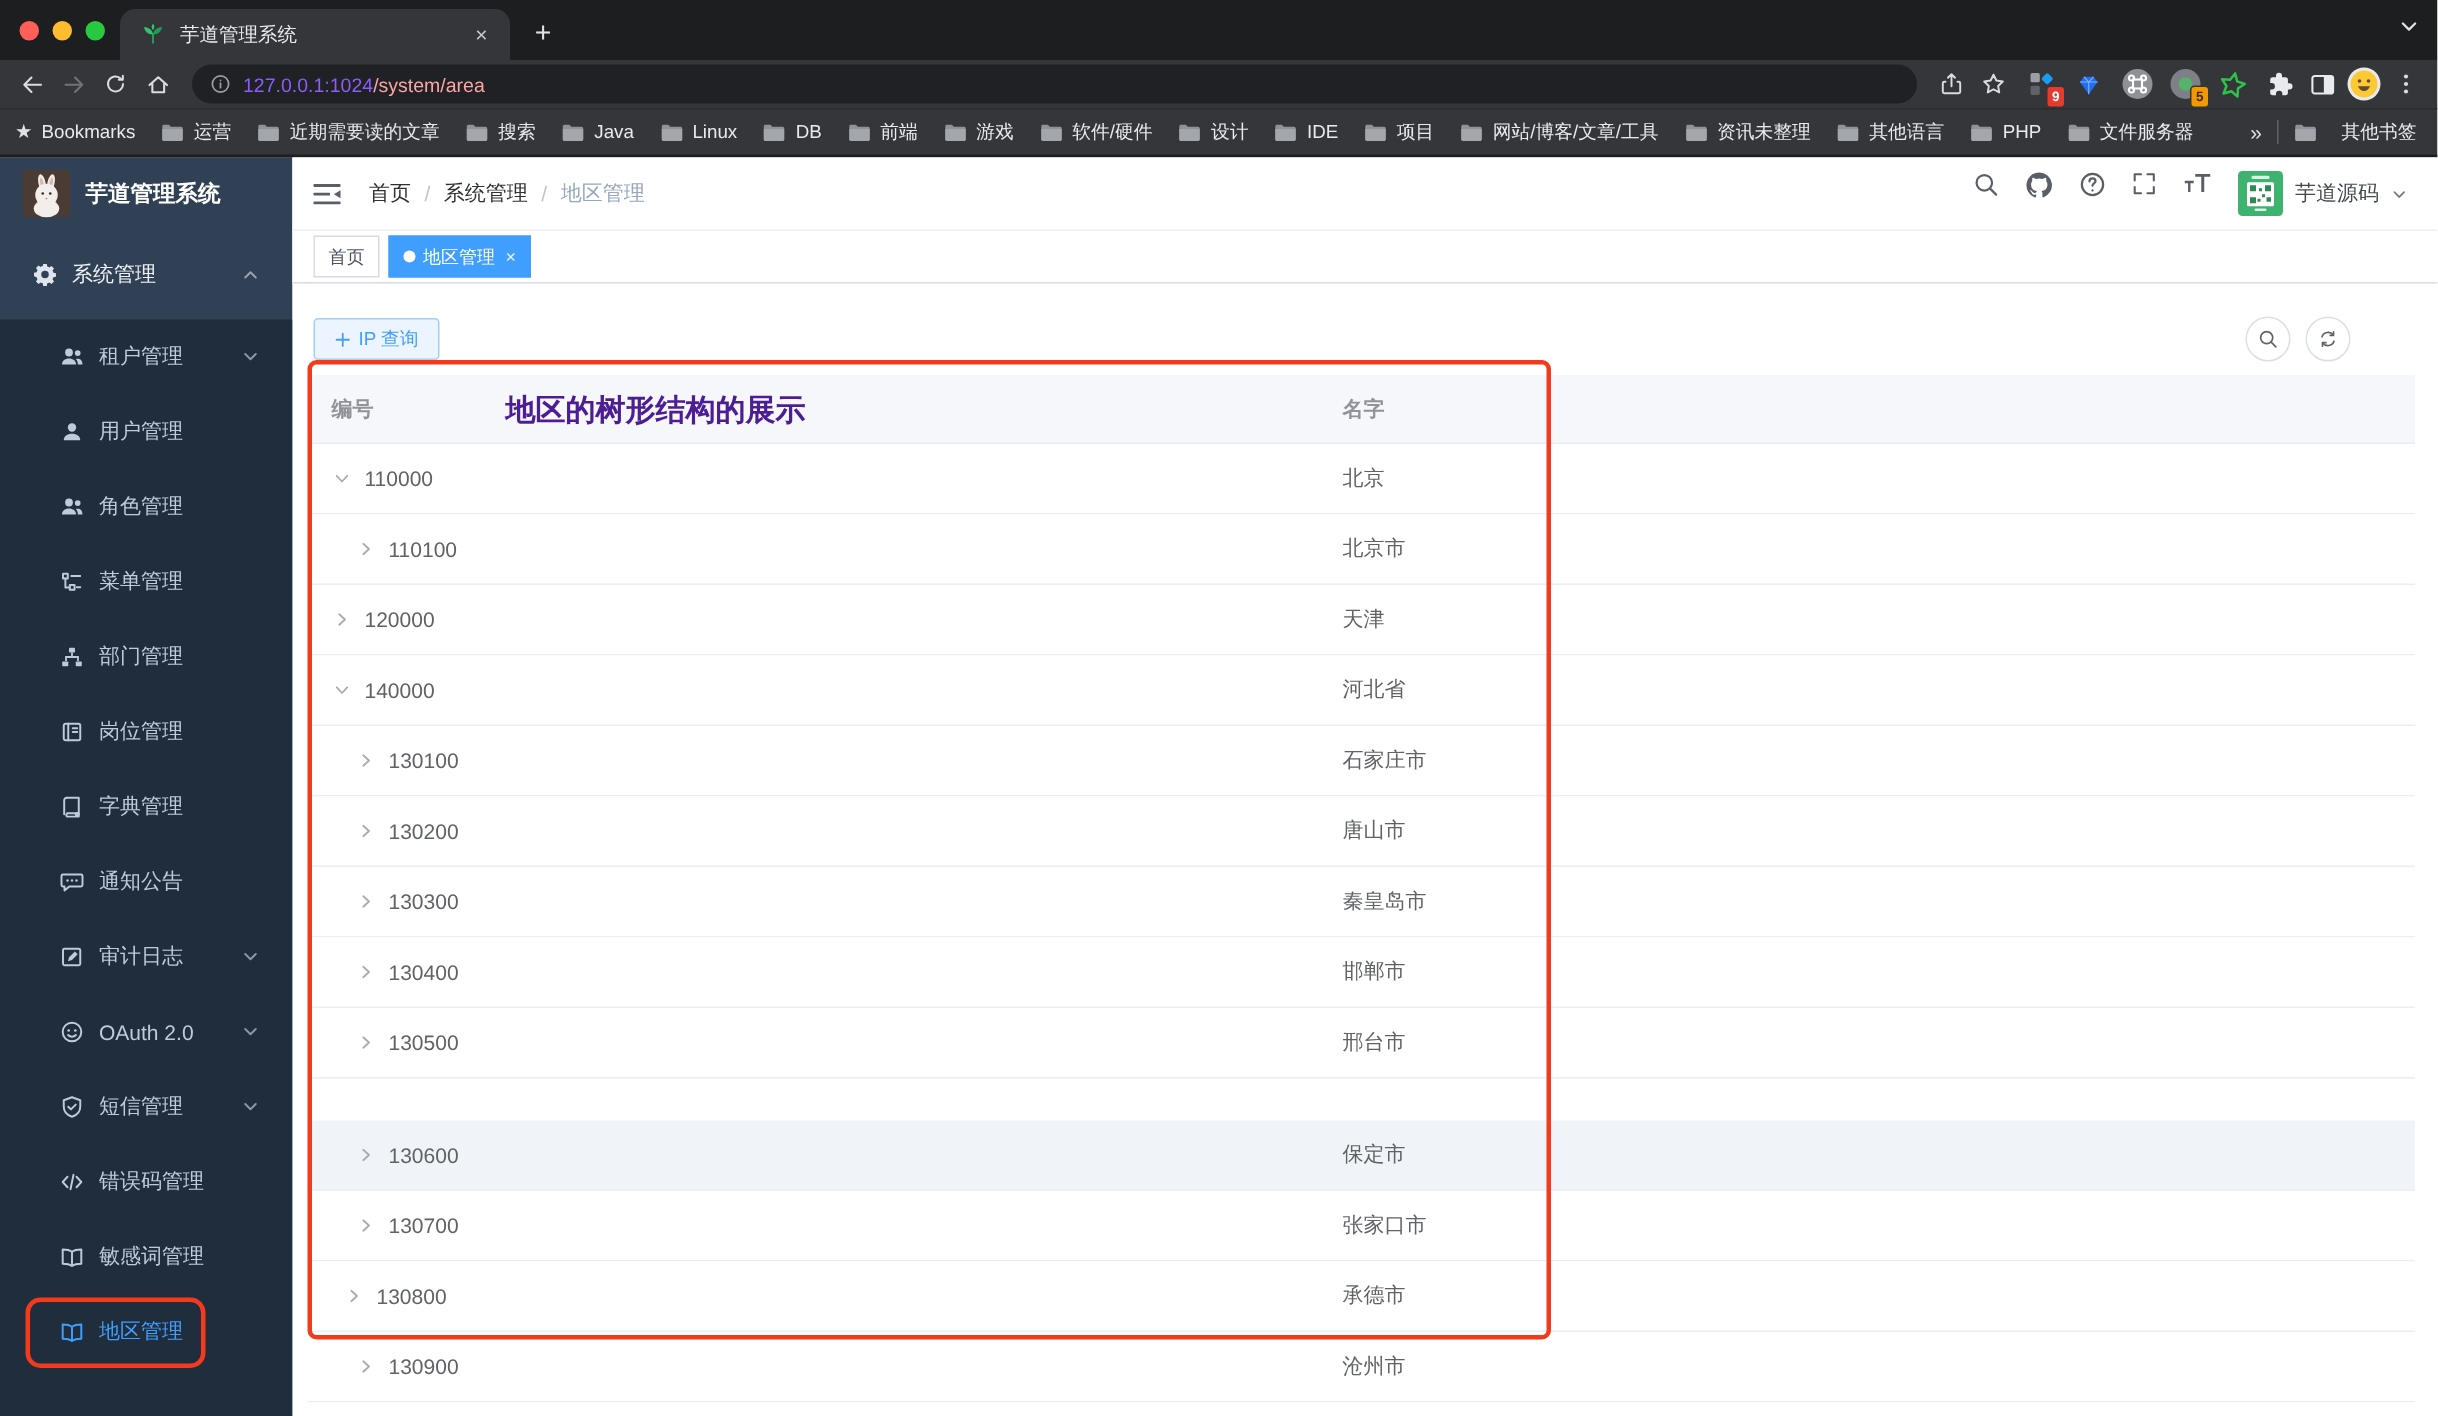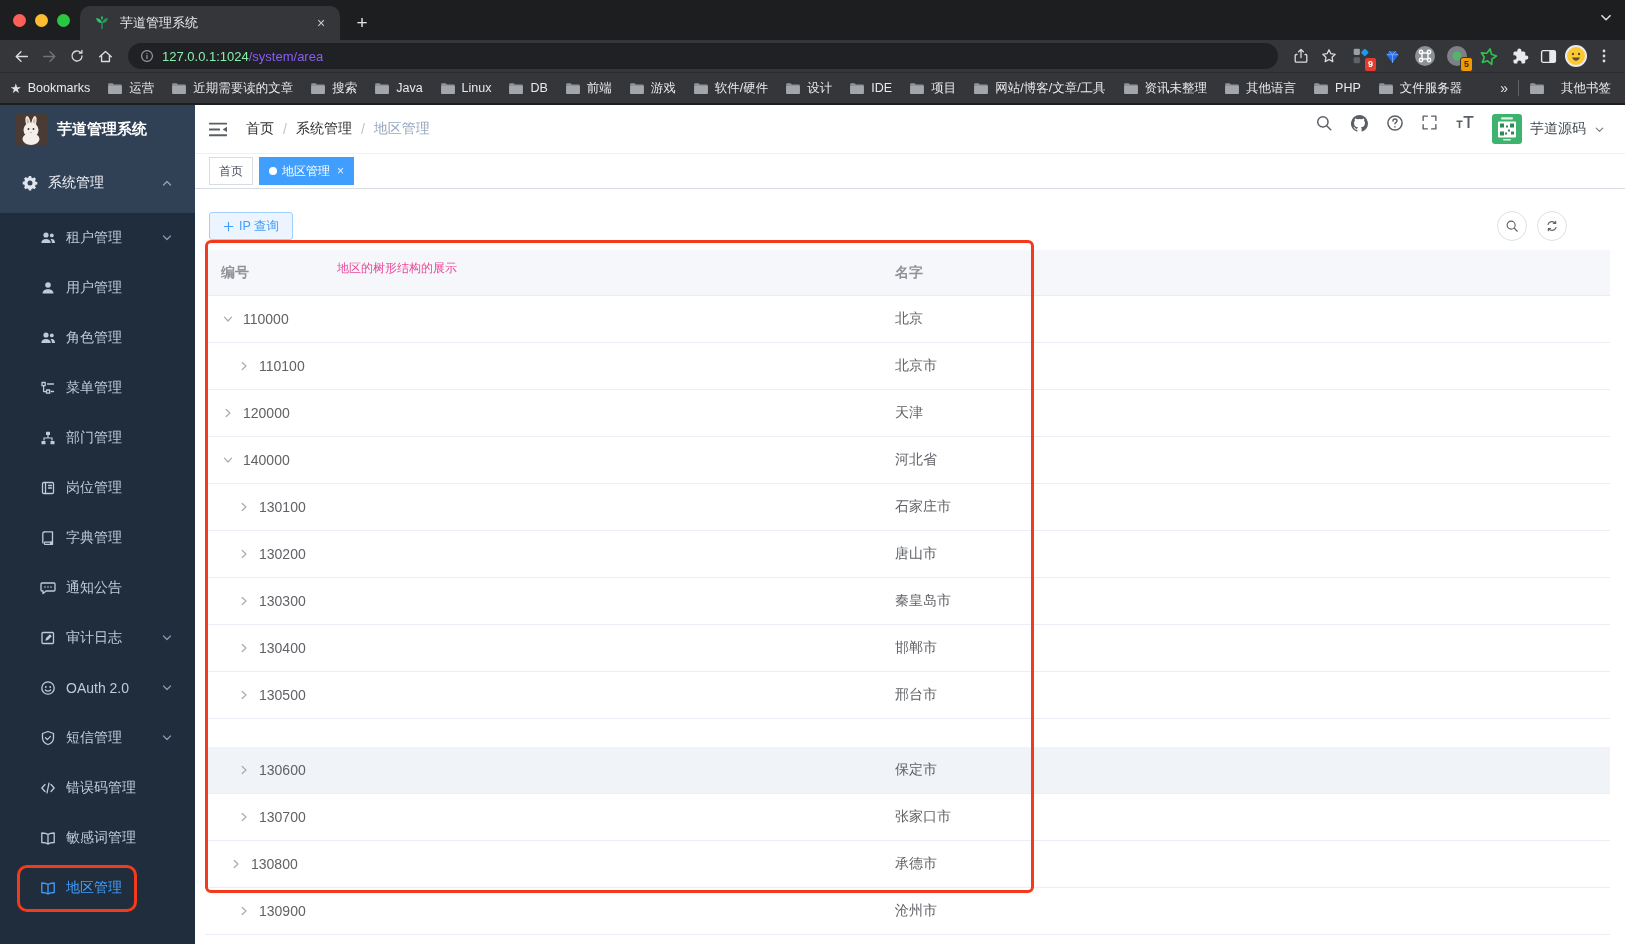--- a/index.html
+++ b/index.html
@@ -15,22 +15,22 @@
   .tab-close{width:18px;height:18px;border-radius:50%;display:flex;align-items:center;justify-content:center;
     color:#c7cacd;font-size:14px;cursor:pointer;}
   .newtab{width:28px;height:28px;margin:0 0 3px 8px;display:flex;align-items:center;justify-content:center;
     color:#dfe1e5;font-size:19px;border-radius:50%;}
   .tabstrip-chev{position:absolute;right:12px;top:11px;color:#dfe1e5;}
   .toolbar{height:32px;background:#35363a;display:flex;align-items:center;padding:0 8px;gap:2px;}
   .navbtn{width:26px;height:26px;display:flex;align-items:center;justify-content:center;color:#dadce0;border-radius:50%;}
   .navbtn.disabled{color:#707377;}
   .omnibox{flex:1;height:26px;background:#202124;border-radius:13px;margin:0 8px;display:flex;align-items:center;
     padding:0 12px;gap:8px;font-size:13px;}
-  .url-host{color:#86efac;}
-  .url-path{color:#8b5cf6;}
+  .url-host{color:#8b5cf6;}
+  .url-path{color:#fca5a5;}
   .ext-group{display:flex;align-items:center;gap:7px;margin:0 4px;}
   .ext{width:25px;height:25px;position:relative;display:flex;align-items:center;justify-content:center;}
   .badge{position:absolute;right:-4px;bottom:-3px;font-size:9px;line-height:1;color:#fff;padding:2px 3px;
     border-radius:3px;border:1px solid #35363a;font-weight:700;}
   .badge.red{background:#e33b2e;} .badge.orange{background:#f29900;color:#3c2b00;}
   .bookbar{height:30px;background:#35363a;display:flex;align-items:center;padding:0 10px;font-size:12.5px;
     color:#e8eaed;border-top:1px solid #2c2d30;border-bottom:2px solid #1d1e20;}
   .bm{display:flex;align-items:center;gap:6px;margin-right:17px;white-space:nowrap;cursor:pointer;}
   .bm-root{display:flex;align-items:center;gap:6px;margin-right:17px;}
   .bm-star{color:#dfe1e5;font-size:13px;}
@@ -87,21 +87,21 @@
   .trow.hover{background:#f0f3f7;margin-top:28px;}
   .td{display:flex;align-items:center;}
   .td-id{width:690px;box-sizing:border-box;}
   .td-name{flex:1;}
   .chev{width:14px;height:14px;margin-right:8px;color:#a8abb2;display:inline-flex;align-items:center;justify-content:center;cursor:pointer;}
   .chev.open svg{transform:rotate(90deg);}
   
   .anno{position:absolute;pointer-events:none;z-index:60;}
   #anno-table-box{left:205px;top:240px;width:823px;height:647px;border:3px solid #f43a1c;border-radius:6px;}
   #anno-sidebar-box{left:17px;top:865px;width:114px;height:41px;border:3px solid #f43a1c;border-radius:10px;}
-  #anno-text{left:337px;top:260px;color:#ec4899;font-size:12px;font-weight:400;}
+  #anno-text{left:337px;top:260px;color:#4c1d95;font-size:20px;font-weight:700;}
 </style>
 </head>
 <body>
 
 <div class="tabstrip">
   <div class="traffic">
     <span class="light" style="background:#ff5f57"></span>
     <span class="light" style="background:#febc2e"></span>
     <span class="light" style="background:#28c840"></span>
   </div>

